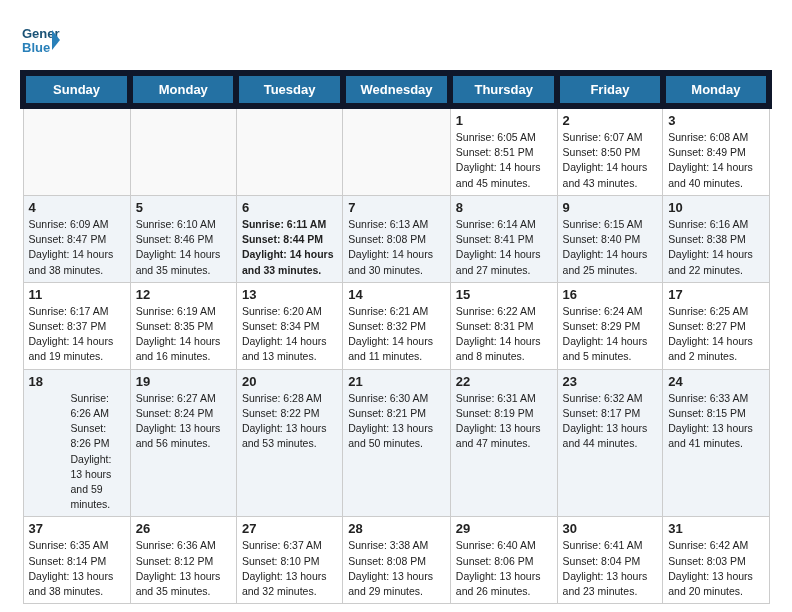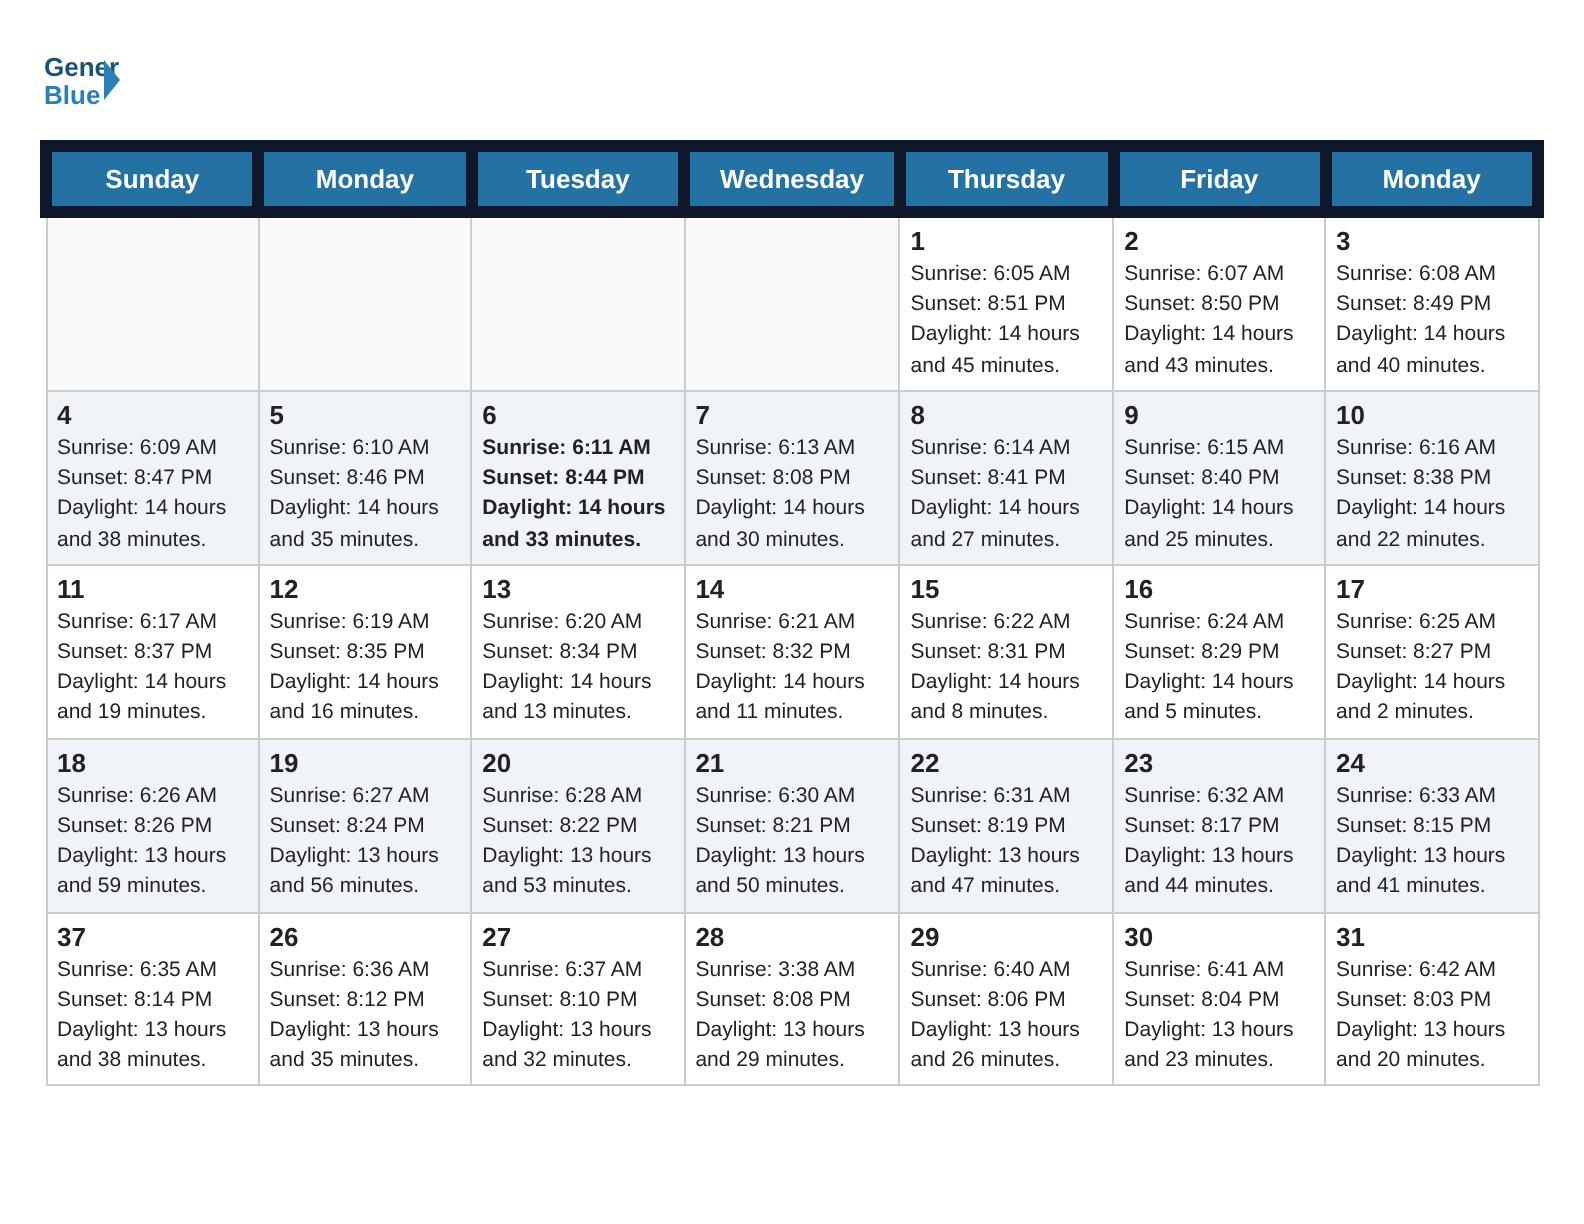--- a/index.html
+++ b/index.html
@@ -252,21 +252,21 @@
           <span class="day-num">17</span>
           <div class="day-info" style="white-space: pre-line;">Sunrise: 6:25 AM
 Sunset: 8:27 PM
 Daylight: 14 hours
 and 2 minutes.</div>
         </td>
       </tr>
       <tr>
         <td>
           <span class="day-num">18</span>
-          <div class="day-info" style="white-space: pre-line;">Sunrise: 6:26 AM
+          <div class="day-info" style="white-space: pre-line; margin-left: 42px;">Sunrise: 6:26 AM
 Sunset: 8:26 PM
 Daylight: 13 hours
 and 59 minutes.</div>
         </td>
         <td>
           <span class="day-num">19</span>
           <div class="day-info" style="white-space: pre-line;">Sunrise: 6:27 AM
 Sunset: 8:24 PM
 Daylight: 13 hours
 and 56 minutes.</div>

